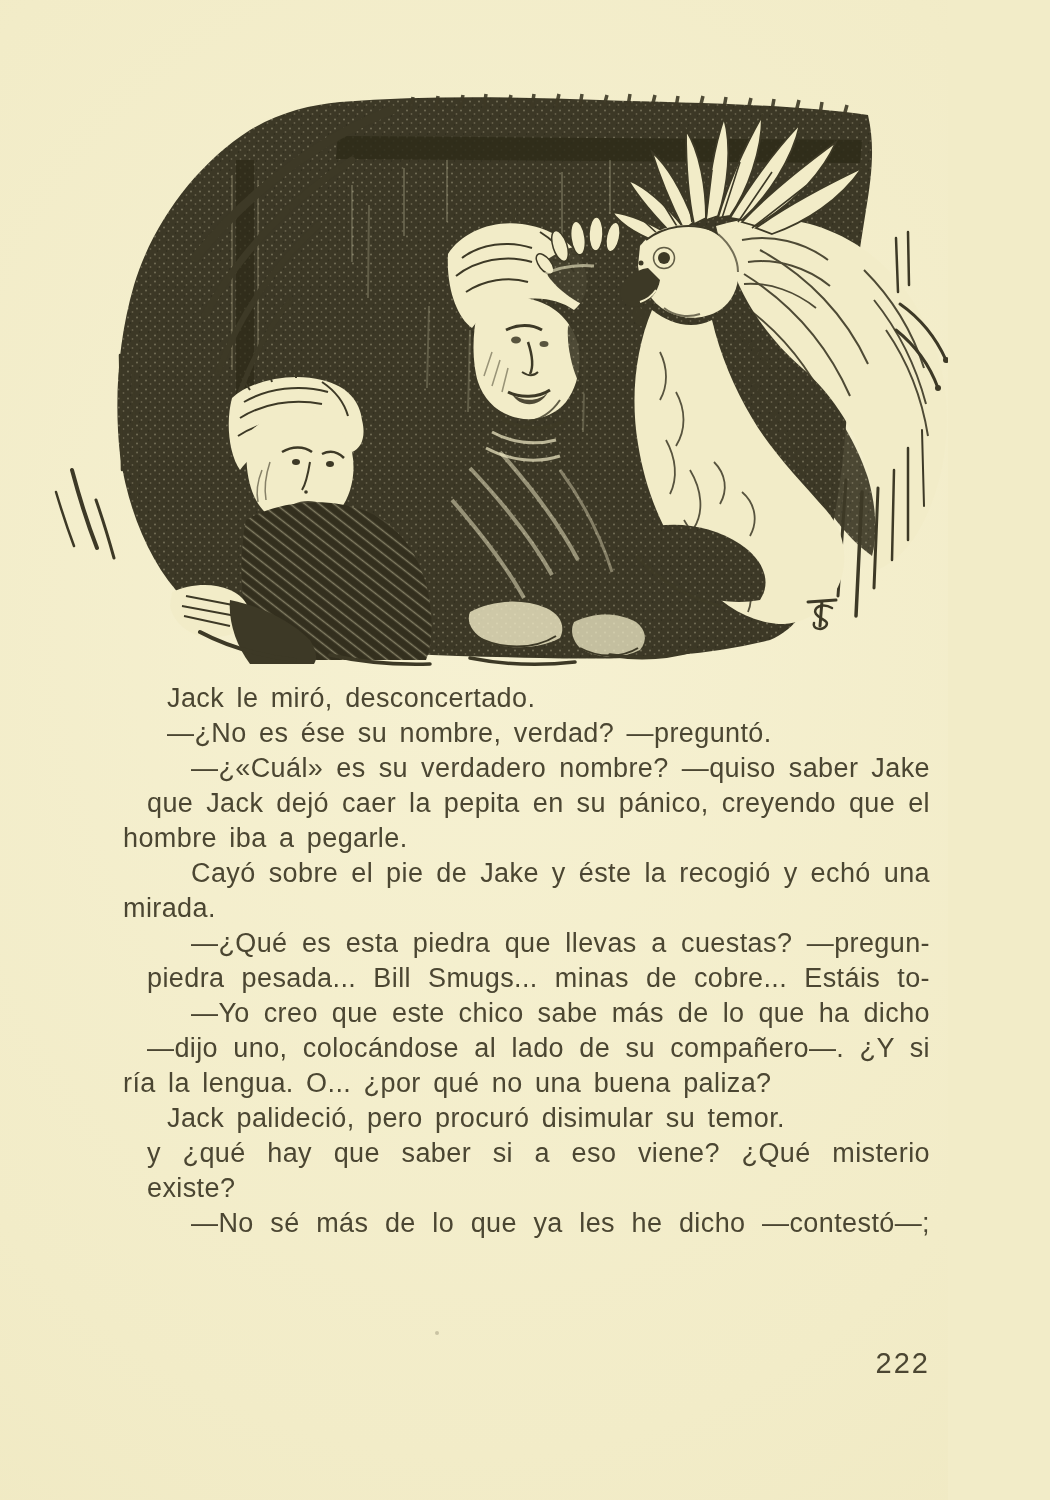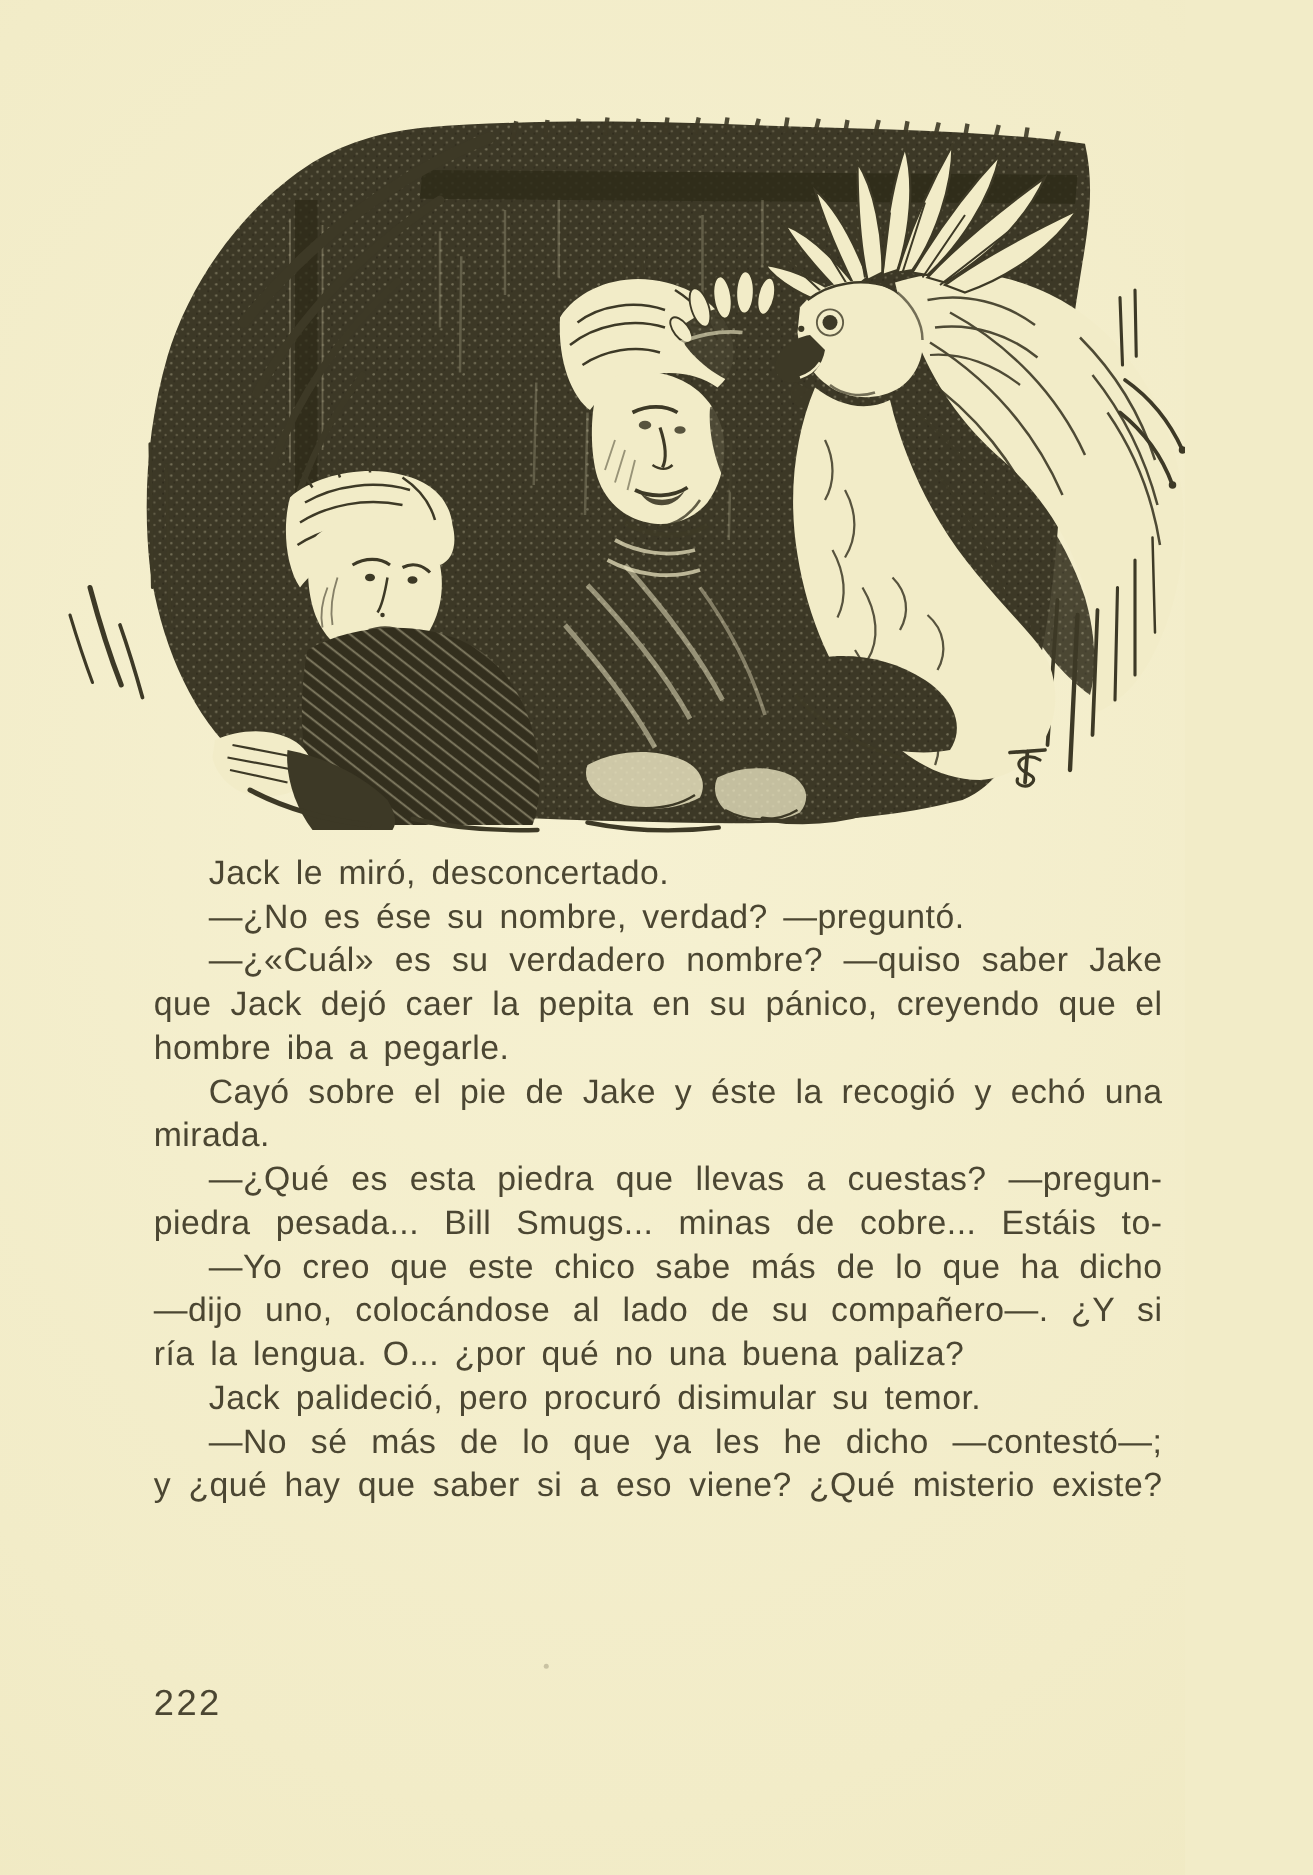--- a/index.html
+++ b/index.html
@@ -12,25 +12,25 @@
     position:relative;width:948px;height:1500px;overflow:hidden;
     background:radial-gradient(130% 100% at 50% 42%, #f6f1d2 0%, #f2ecc8 55%, #efe8c0 85%, #eae3b6 100%);
   }
   .illus{position:absolute;left:0;top:0;width:1050px;height:1500px;}
   .text-block{
     position:absolute;left:123px;top:681px;width:807px;
     font-size:27px;line-height:35px;color:var(--text,#4b4632);
     letter-spacing:0.4px;word-spacing:4.5px;
   }
   .line{white-space:nowrap;}
-  .line.jst{white-space:normal;text-align:justify;text-align-last:justify;}
+  .line.jst{white-space:normal;text-align:justify;text-align-last:justify;margin-left:24px;}
   .line.ind{padding-left:44px;}
   .page-number{
     position:absolute;left:123px;top:1347px;width:807px;
-    text-align:left;font-size:29px;letter-spacing:2px;color:var(--text,#4b4632);
+    text-align:right;font-size:29px;letter-spacing:2px;color:var(--text,#4b4632);
   }
   .speck{position:absolute;left:435px;top:1331px;width:4px;height:4px;border-radius:50%;background:#b8b193;opacity:.7;}
 </style>
 </head>
 <body>
 
 <div class="page">
 
   <svg class="illus" viewBox="0 0 1050 1500" xmlns="http://www.w3.org/2000/svg">
     <defs>
@@ -224,19 +224,19 @@
       <div class="line jst">que Jack dejó caer la pepita en su pánico, creyendo que el</div>
       <div class="line">hombre iba a pegarle.</div>
       <div class="line ind jst">Cayó sobre el pie de Jake y éste la recogió y echó una</div>
       <div class="line">mirada.</div>
       <div class="line ind jst">—¿Qué es esta piedra que llevas a cuestas? —pregun-</div>
       <div class="line jst">piedra pesada... Bill Smugs... minas de cobre... Estáis to-</div>
       <div class="line ind jst">—Yo creo que este chico sabe más de lo que ha dicho</div>
       <div class="line jst">—dijo uno, colocándose al lado de su compañero—. ¿Y si</div>
       <div class="line">ría la lengua. O... ¿por qué no una buena paliza?</div>
       <div class="line ind">Jack palideció, pero procuró disimular su temor.</div>
+      <div class="line jst">y ¿qué hay que saber si a eso viene? ¿Qué misterio existe?</div>
       <div class="line ind jst">—No sé más de lo que ya les he dicho —contestó—;</div>
-      <div class="line jst">y ¿qué hay que saber si a eso viene? ¿Qué misterio existe?</div>
     </div>
 
   <div class="page-number">222</div>
   <div class="speck"></div>
 </div>
 
 </body></html>

